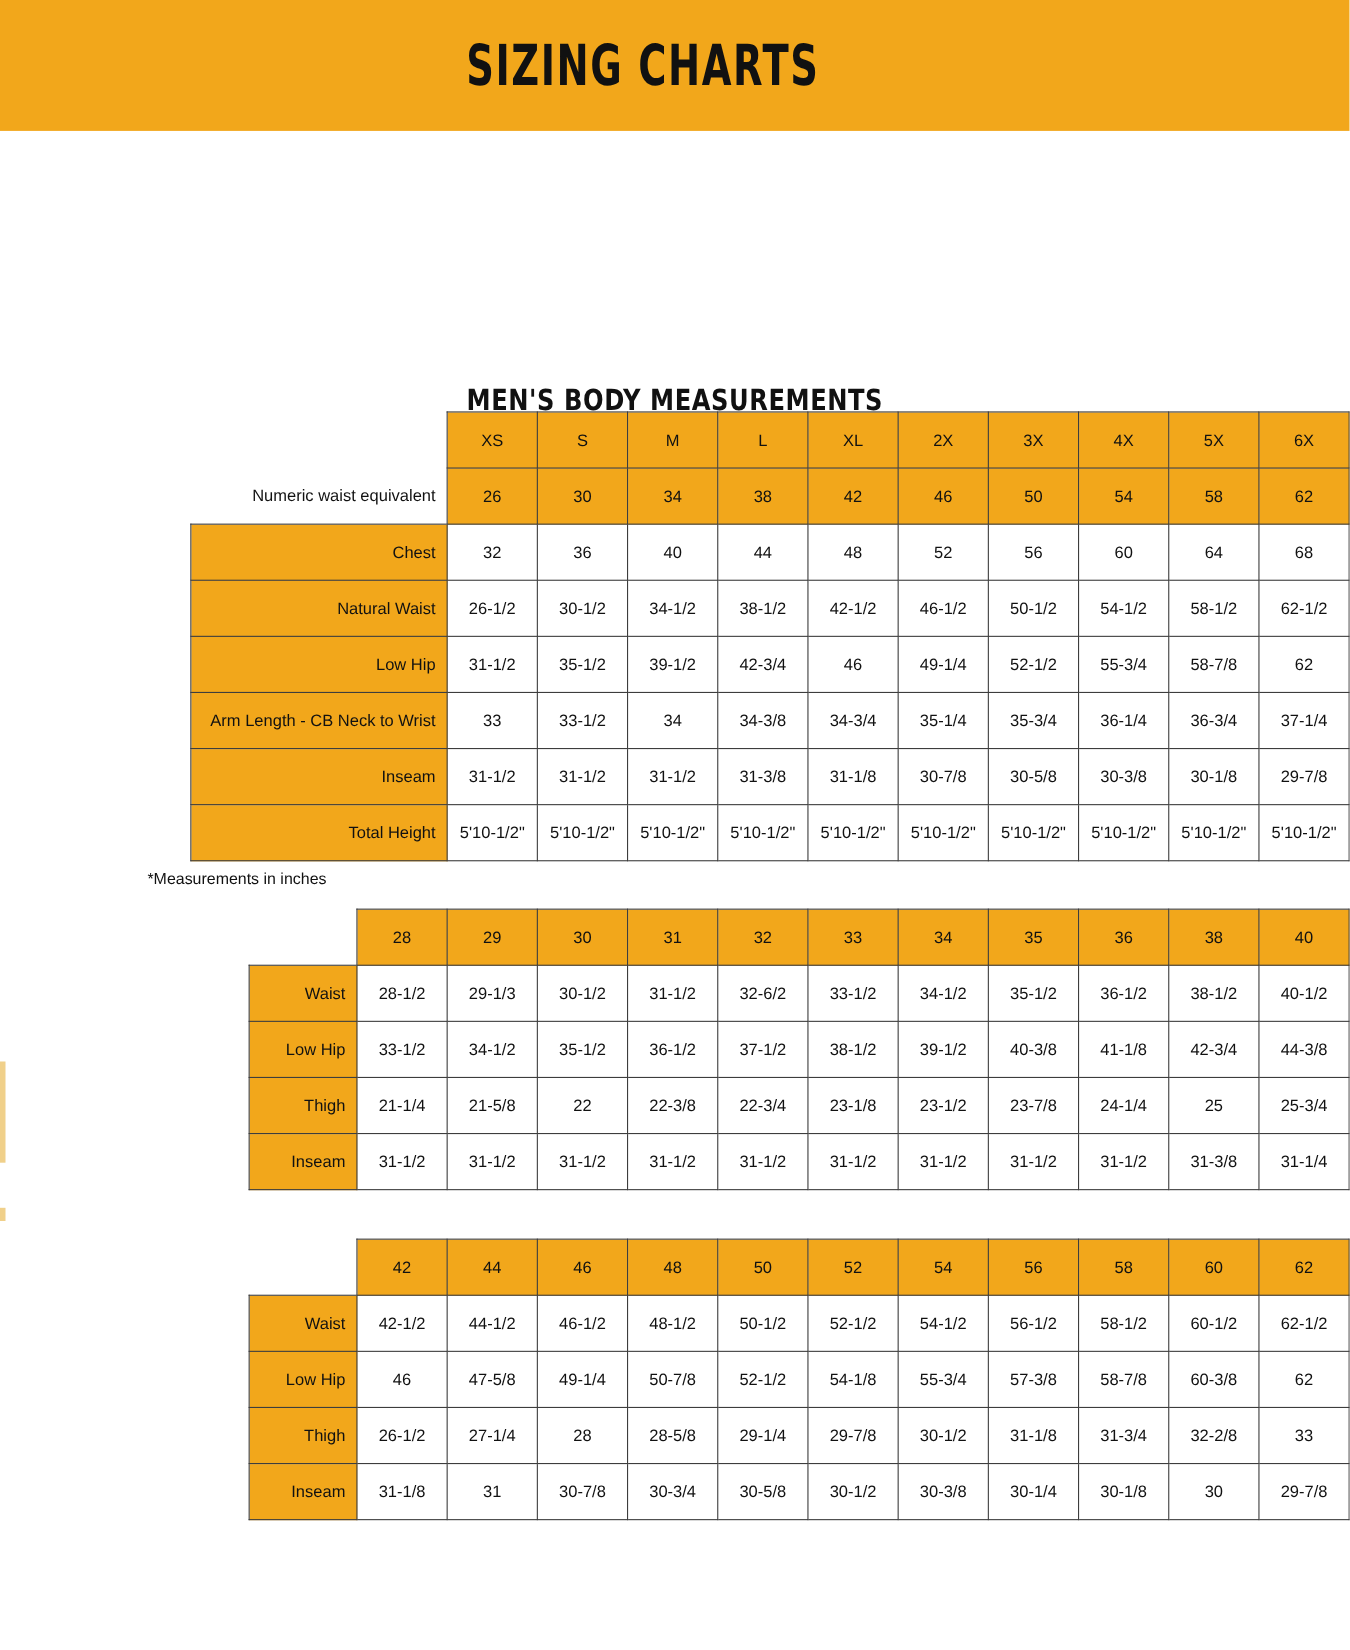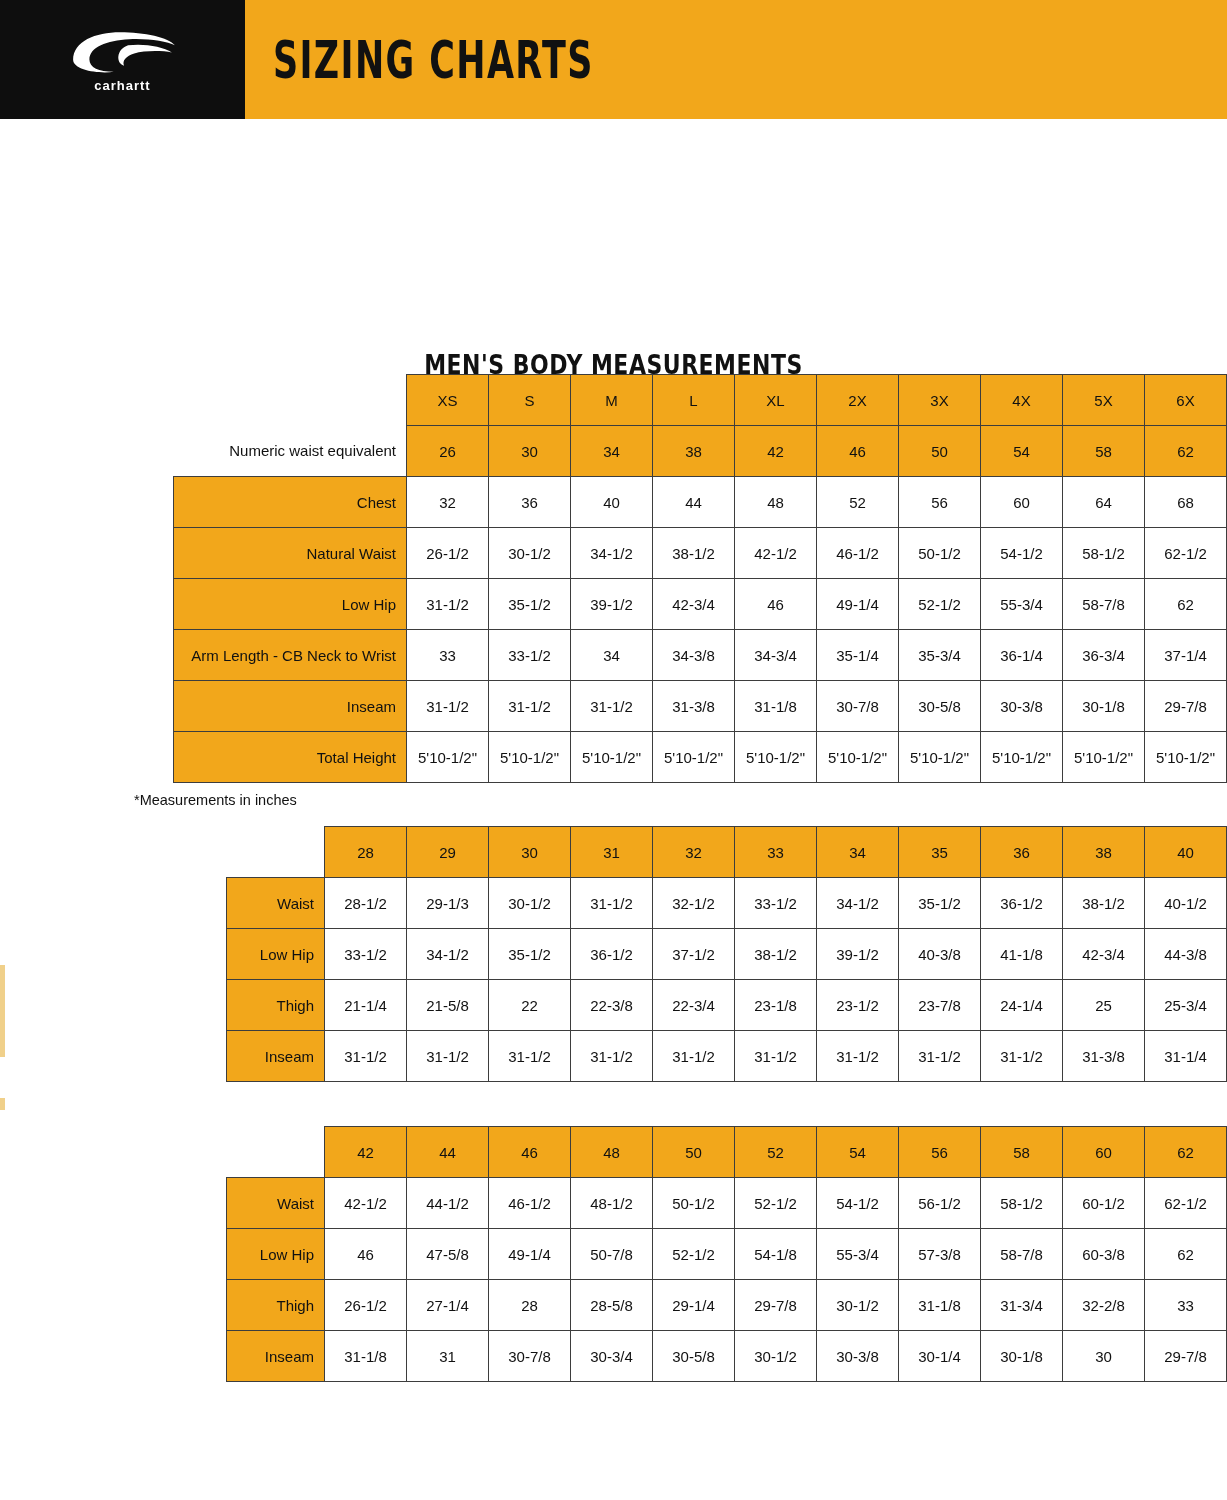--- a/index.html
+++ b/index.html
@@ -51,21 +51,21 @@
     font-size: 13px;
     letter-spacing: 1px;
     font-weight: bold;
     margin-top: 2px;
     font-family: "Liberation Sans", sans-serif;
   }
   .header-title-box {
     flex: 1;
     display: flex;
     align-items: center;
-    justify-content: flex-start;
+    justify-content: center;
     padding-right: 87px;
   }
   .header-title {
     font-family: "DejaVu Sans", sans-serif;
     font-weight: bold;
     font-size: 38px;
     letter-spacing: 1.5px;
     color: #111111;
     transform: scaleY(1.35) scaleX(0.92);
     transform-origin: right center;
@@ -175,29 +175,20 @@
   }
   .stray1 { top: 965px; height: 92px; }
   .stray2 { top: 1098px; height: 12px; }
 </style>
 </head>
 <body>
 
 <div class="page">
 
   <div class="header">
-    <div class="header-logo-box">
-      <div class="logo-wrap">
-        <svg class="logo-mark" viewBox="0 0 220 90">
-          <path d="M12 58 C12 22, 56 4, 104 4 C152 4, 200 14, 212 30 C196 22, 158 16, 122 18 C78 21, 44 33, 44 58 C44 74, 62 82, 92 82 C64 86, 12 80, 12 58 Z" fill="#ffffff"></path>
-          <path d="M120 30 C150 26, 188 32, 206 44 C186 40, 152 40, 132 46 C116 51, 108 60, 112 70 C96 66, 96 38, 120 30 Z" fill="#ffffff"></path>
-        </svg>
-        <div class="logo-word">carhartt</div>
-      </div>
-    </div>
     <div class="header-title-box">
       <div class="header-title">SIZING CHARTS</div>
     </div>
   </div>
 
   <div class="stray1"></div>
   <div class="stray2"></div>
 
   <div class="content">
 
@@ -360,21 +351,21 @@
               <td class="hdr">36</td>
               <td class="hdr">38</td>
               <td class="hdr">40</td>
             </tr>
             <tr>
               <td class="rowlabel">Waist</td>
               <td>28-1/2</td>
               <td>29-1/3</td>
               <td>30-1/2</td>
               <td>31-1/2</td>
-              <td>32-1/2</td>
+              <td>32-6/2</td>
               <td>33-1/2</td>
               <td>34-1/2</td>
               <td>35-1/2</td>
               <td>36-1/2</td>
               <td>38-1/2</td>
               <td>40-1/2</td>
             </tr>
             <tr>
               <td class="rowlabel">Low Hip</td>
               <td>33-1/2</td>

